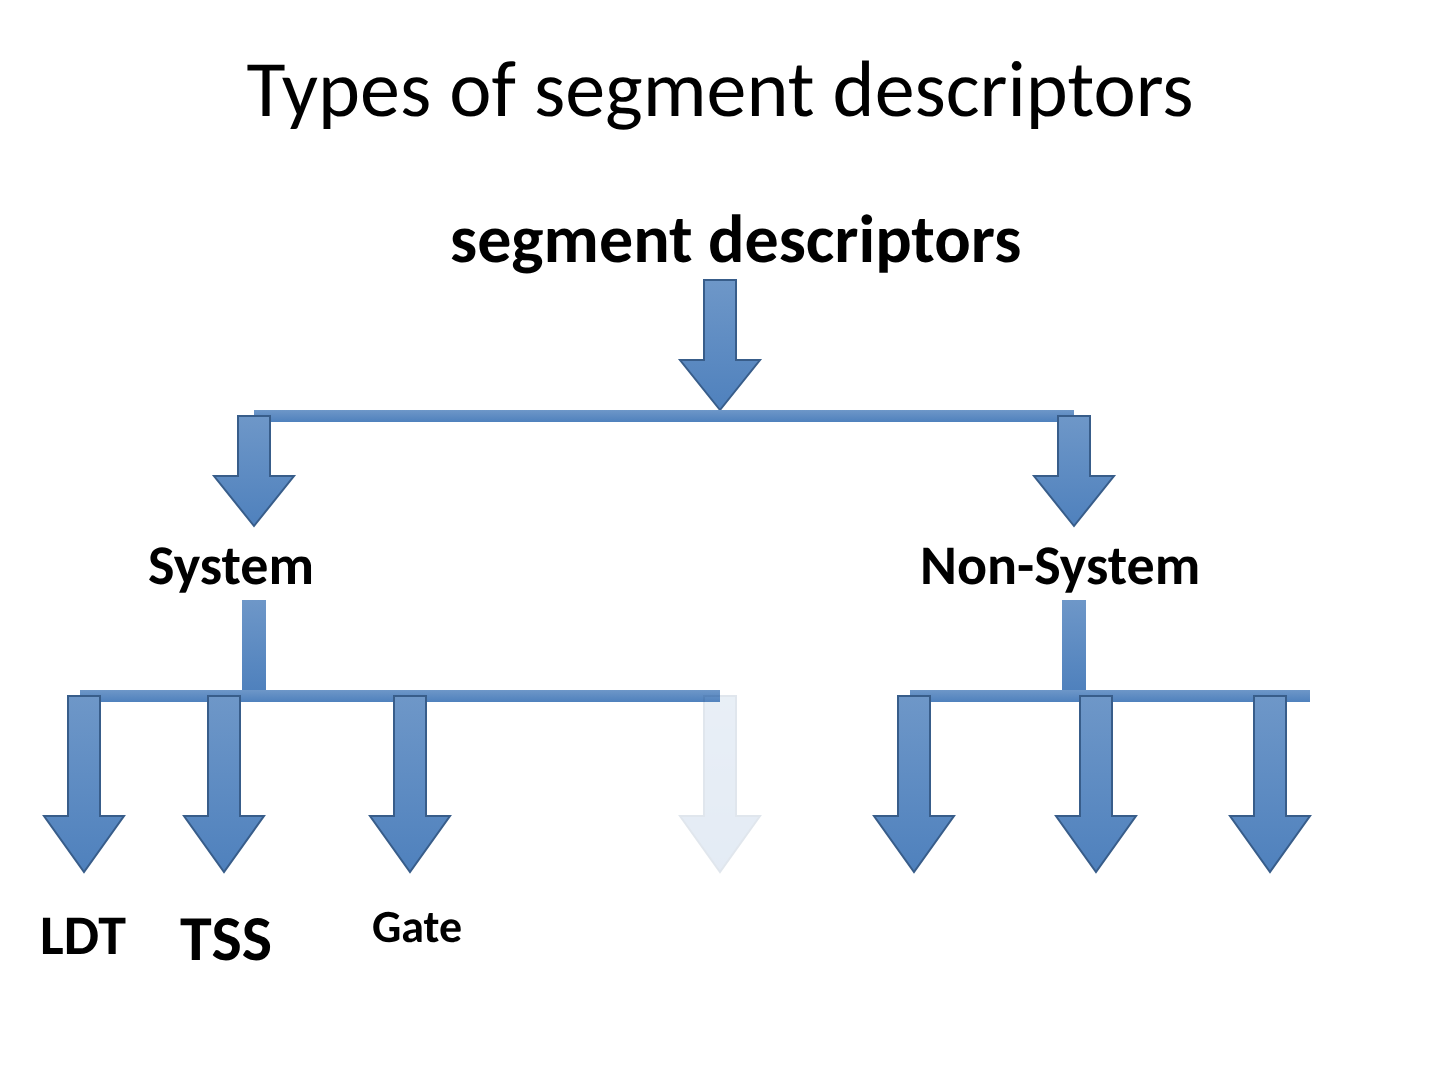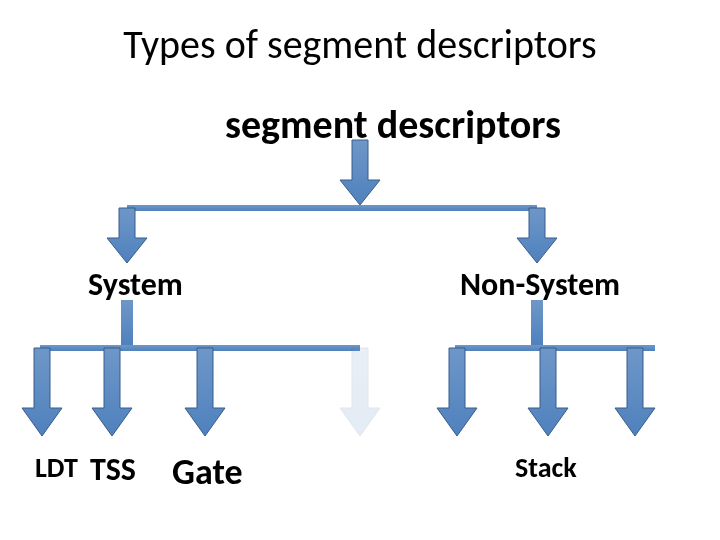--- a/index.html
+++ b/index.html
@@ -1,45 +1,44 @@
 <!DOCTYPE html>
 <html><head>
 <meta charset="utf-8">
 <style>
   * { margin: 0; padding: 0; box-sizing: border-box; }
   html, body { width: 720px; height: 540px; background: #fff; font-family: Calibri, Arial, sans-serif; }
   .slide { position: relative; width: 688px; height: 540px; }
   .title { position: absolute; top: 20px; left: 0; width: 720px; text-align: center; font-size: 40px; font-weight: 400; color: #000; }
   .node { position: absolute; font-weight: 700; color: #000; white-space: nowrap; }
-  .root { top: 100px; left: 225px; font-size: 40px; }
-  .system { top: 265px; left: 88px; font-size: 32px; text-align: center; }
-  .nonsystem { top: 265px; left: 460px; font-size: 32px; }
-  .ldt  { top: 450px; left: 20px;  font-size: 28px; margin-left: 15px; }
+  .root { top: 100px; left: 225px; font-size: 34px; }
+  .system { top: 265px; left: 74px; font-size: 28px; text-align: center; }
+  .nonsystem { top: 265px; left: 460px; font-size: 28px; }
+  .ldt  { top: 450px; left: 20px;  font-size: 28px; }
   .tss  { top: 450px; left: 90px;  font-size: 32px; }
-  .gate { top: 450px; left: 172px; font-size: 36px; }
+  .gate { top: 450px; left: 186px; font-size: 23px; }
   .code { top: 450px; left: 425px; font-size: 28px; }
   .stack{ top: 450px; left: 515px; font-size: 28px; }
   .data { top: 450px; left: 605px; font-size: 28px; }
   .svglayer { position: absolute; top: 0; left: 0; }
 </style>
 </head>
 <body>
 
 <div class="slide">
   <div class="title">Types of segment descriptors</div>
 
   <div class="node root">segment descriptors</div>
   <div class="node system">System</div>
   <div class="node nonsystem">Non-System</div>
 
   <div class="node ldt">LDT</div>
   <div class="node tss">TSS</div>
   <div class="node gate">Gate</div>
 
-  <div class="node stack">Stack</div>
 
   <svg class="svglayer" width="720" height="540">
     <defs>
       <linearGradient id="ag" x1="0" y1="0" x2="0" y2="1">
         <stop offset="0%" stop-color="#6E97C8"></stop>
         <stop offset="100%" stop-color="#4F81BD"></stop>
       </linearGradient>
     </defs>
     <g fill="url(#ag)" stroke="#385D8A" stroke-width="1">
 

